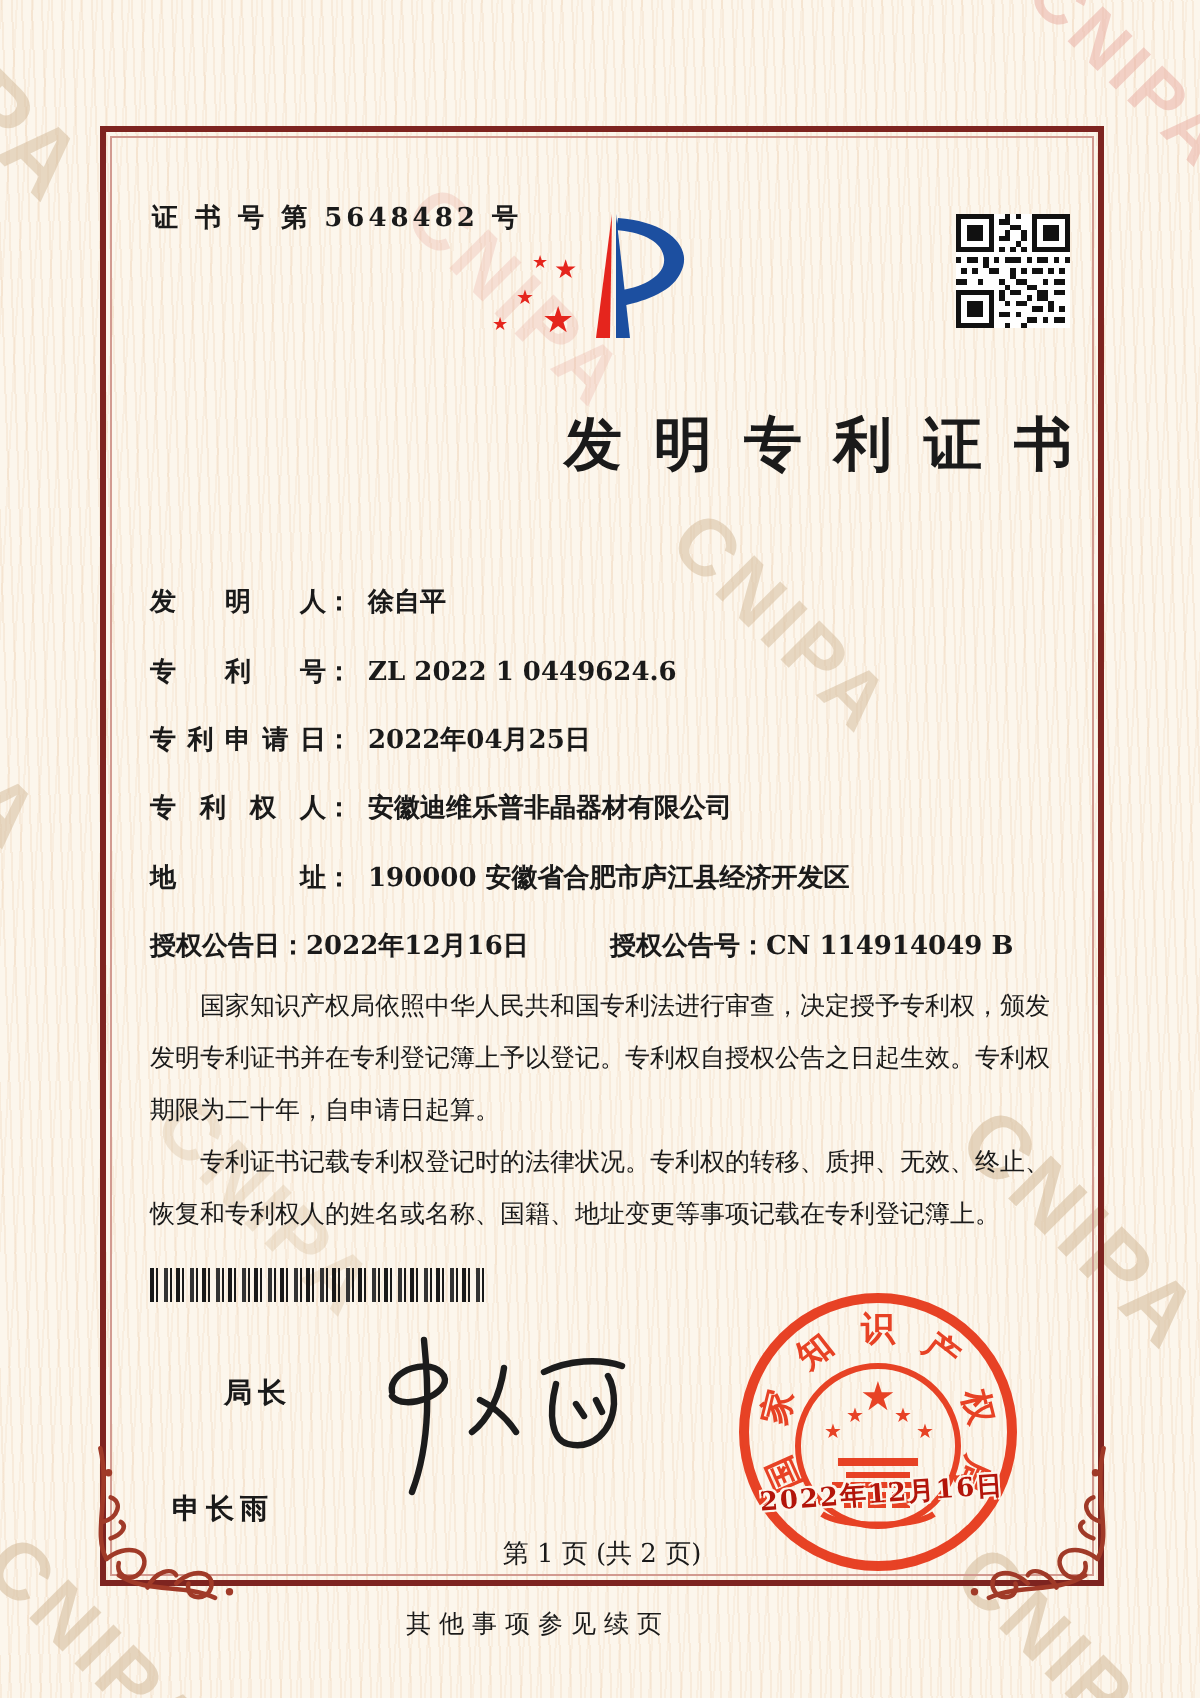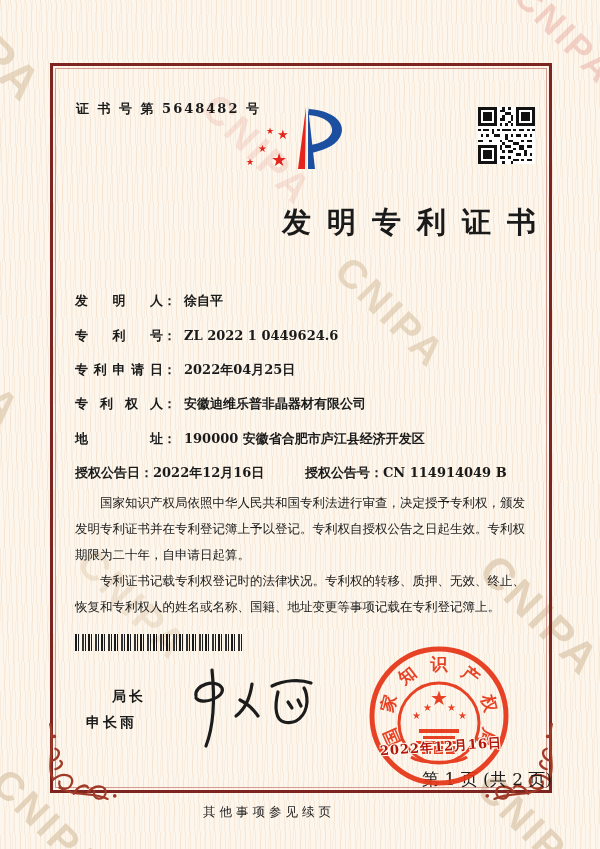--- a/index.html
+++ b/index.html
@@ -52,32 +52,32 @@
   .barcode{
     position:absolute; left:75px; top:634px; width:168px; height:17px; z-index:4;
     background:repeating-linear-gradient(90deg,
       #191919 0 2px, transparent 2px 3px,
       #191919 3px 4px, transparent 4px 7px,
       #333 7px 9px, transparent 9px 10px,
       #191919 10px 11px, transparent 11px 13px);
   }
   .official-title{ position:absolute; left:86px; top:688px; z-index:4;
     font-family:Liberation Serif, serif; font-size:14px; font-weight:700; letter-spacing:3px;margin-left:26px; }
-  .official-name{ position:absolute; left:86px; top:714px; z-index:4;
+  .official-name{ position:absolute; left:86px; top:746px; z-index:4;
     font-family:"Liberation Sans","DejaVu Sans",sans-serif; font-size:14px; font-weight:700; letter-spacing:3px; }
   .signature{ position:absolute; left:160px; top:658px; width:162px; height:96px; z-index:4; }
 
   .seal{ position:absolute; left:366px; top:643px; width:146px; height:146px; z-index:5; opacity:.93; }
   .seal-ring-char{ font-size:17px; font-weight:700; fill:#e63517; font-family:"DejaVu Serif",serif; }
   .seal-date{
     position:absolute; left:360px; top:738px; width:162px; z-index:6; text-align:center;
     font-size:13px; font-weight:700; color:#b3150a; transform:rotate(-4deg); letter-spacing:1px;
     text-shadow:1px 1px 0 #fdf6ec,-1px -1px 0 #fdf6ec,1px -1px 0 #fdf6ec,-1px 1px 0 #fdf6ec;
   }
-  .page-info{ position:absolute; left:50px; top:768px; width:502px; z-index:4; text-align:right; font-size:17px; }
+  .page-info{ position:absolute; left:50px; top:768px; width:502px; z-index:4; text-align:center; font-size:13px; }
   .footer-note{ position:absolute; left:0; top:804px; width:538px; z-index:4; text-align:center; font-size:12.5px; letter-spacing:4px; }
 </style>
 </head>
 <body>
 
 <div class="page">
 
   <div class="wm" style="left:-60px;top:-40px;font-size:48px;color:rgba(214,190,158,0.55);">CNIPA</div>
   <div class="wm" style="left:535px;top:-25px;font-size:36px;color:rgba(233,176,166,0.55);">CNIPA</div>
   <div class="wm" style="left:225px;top:85px;font-size:40px;color:rgba(236,180,170,0.35);">CNIPA</div>

